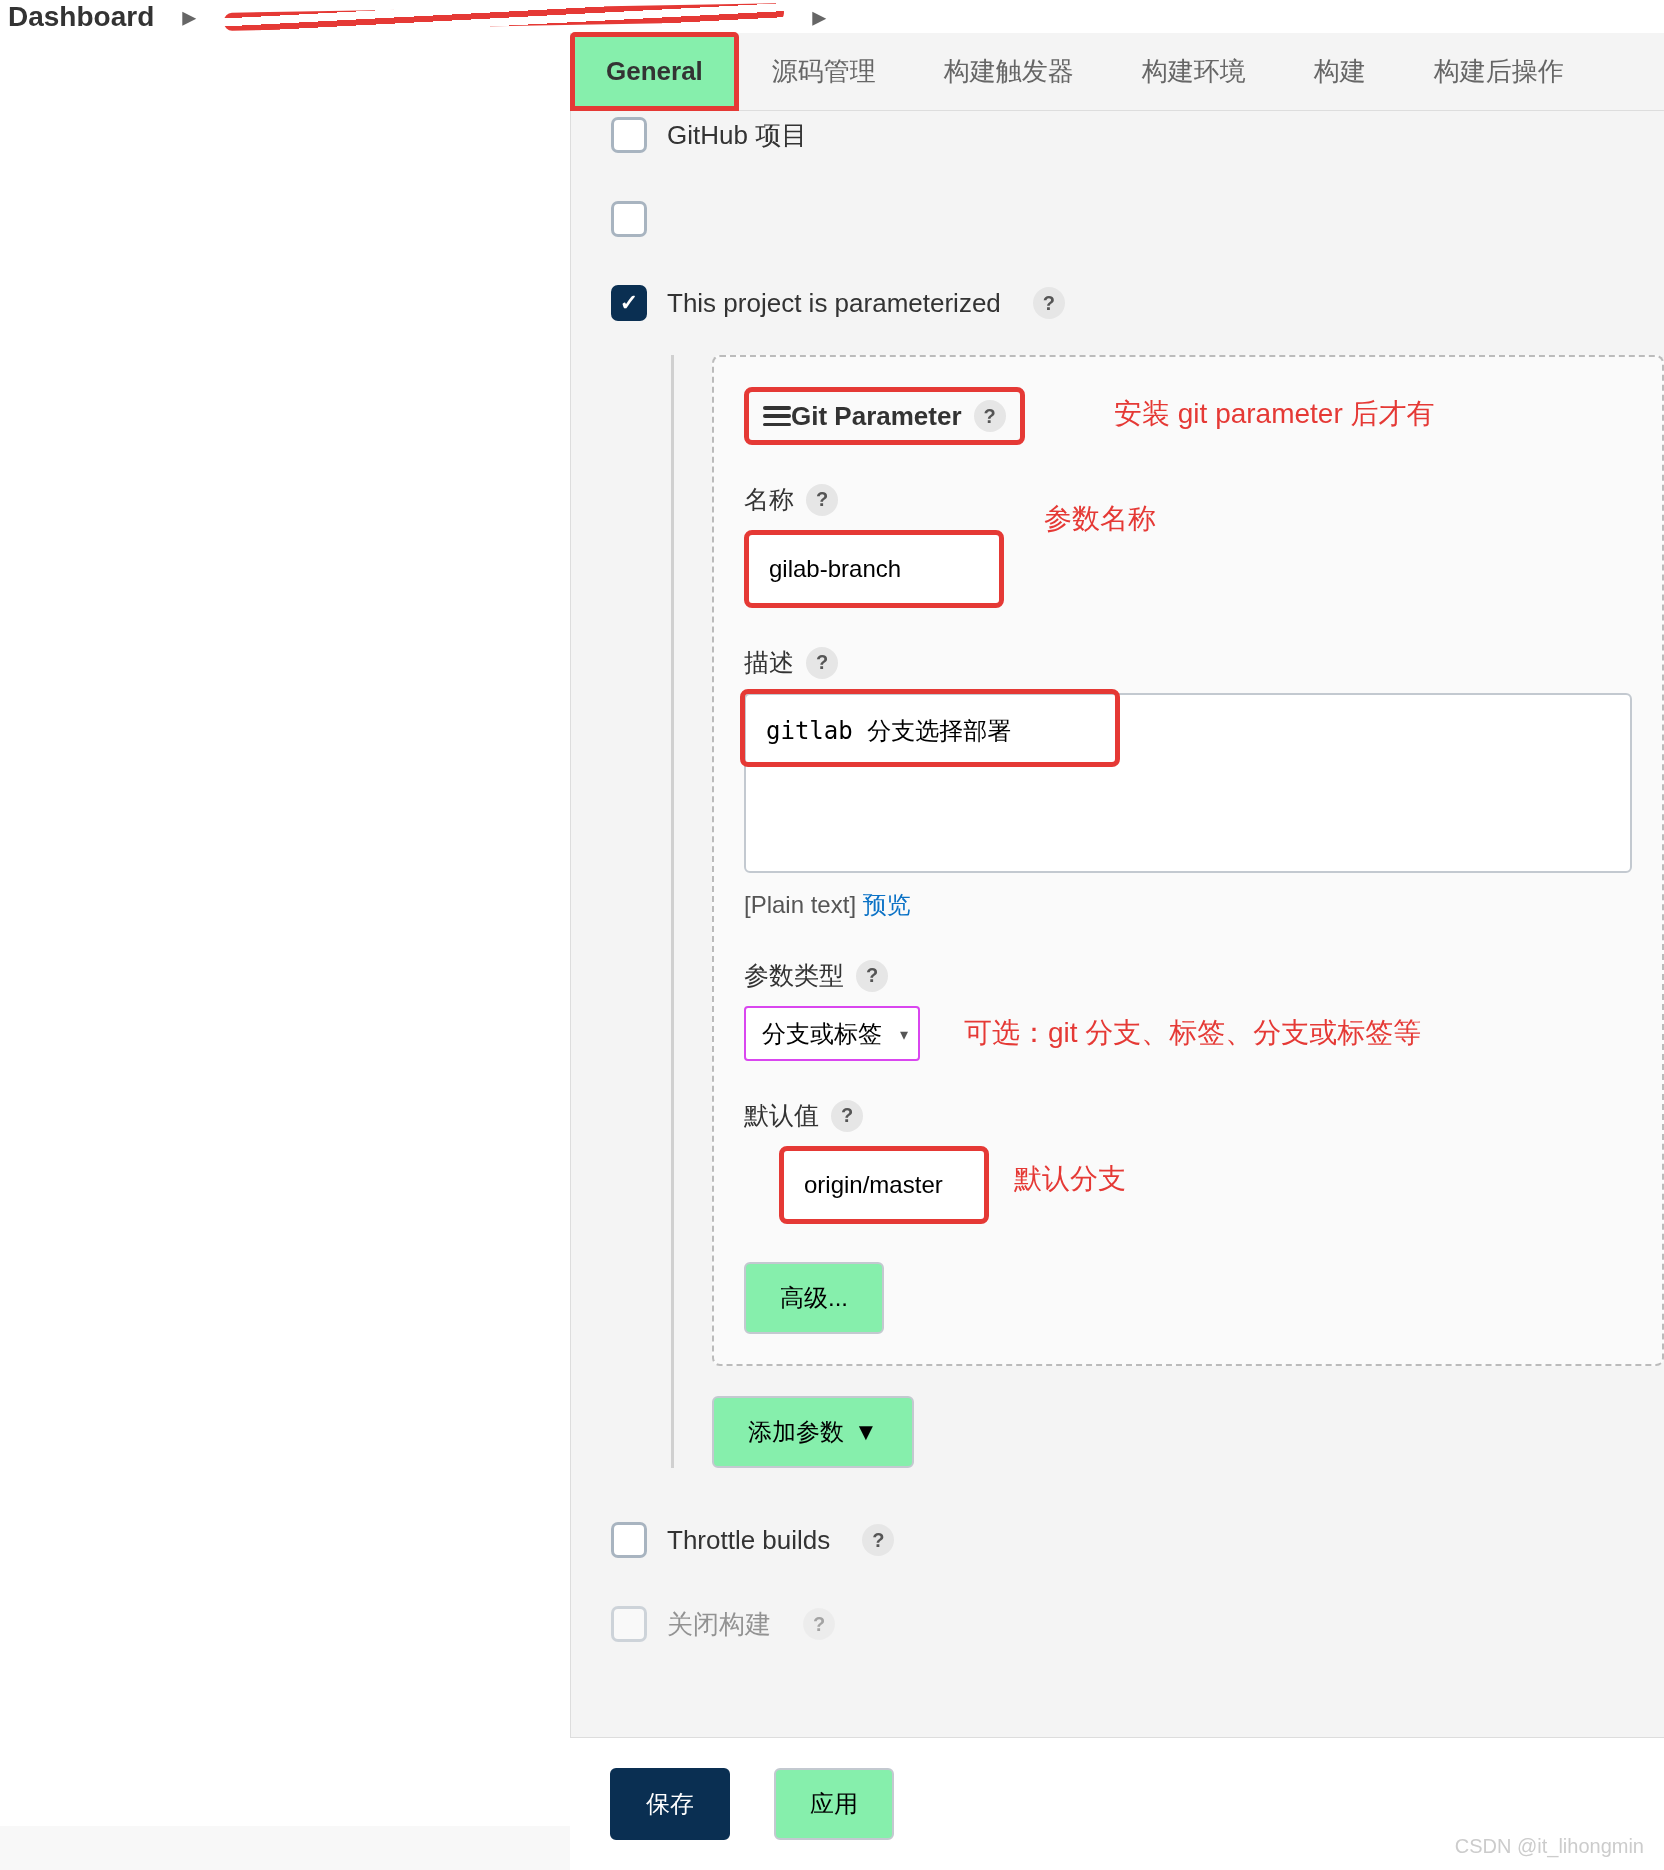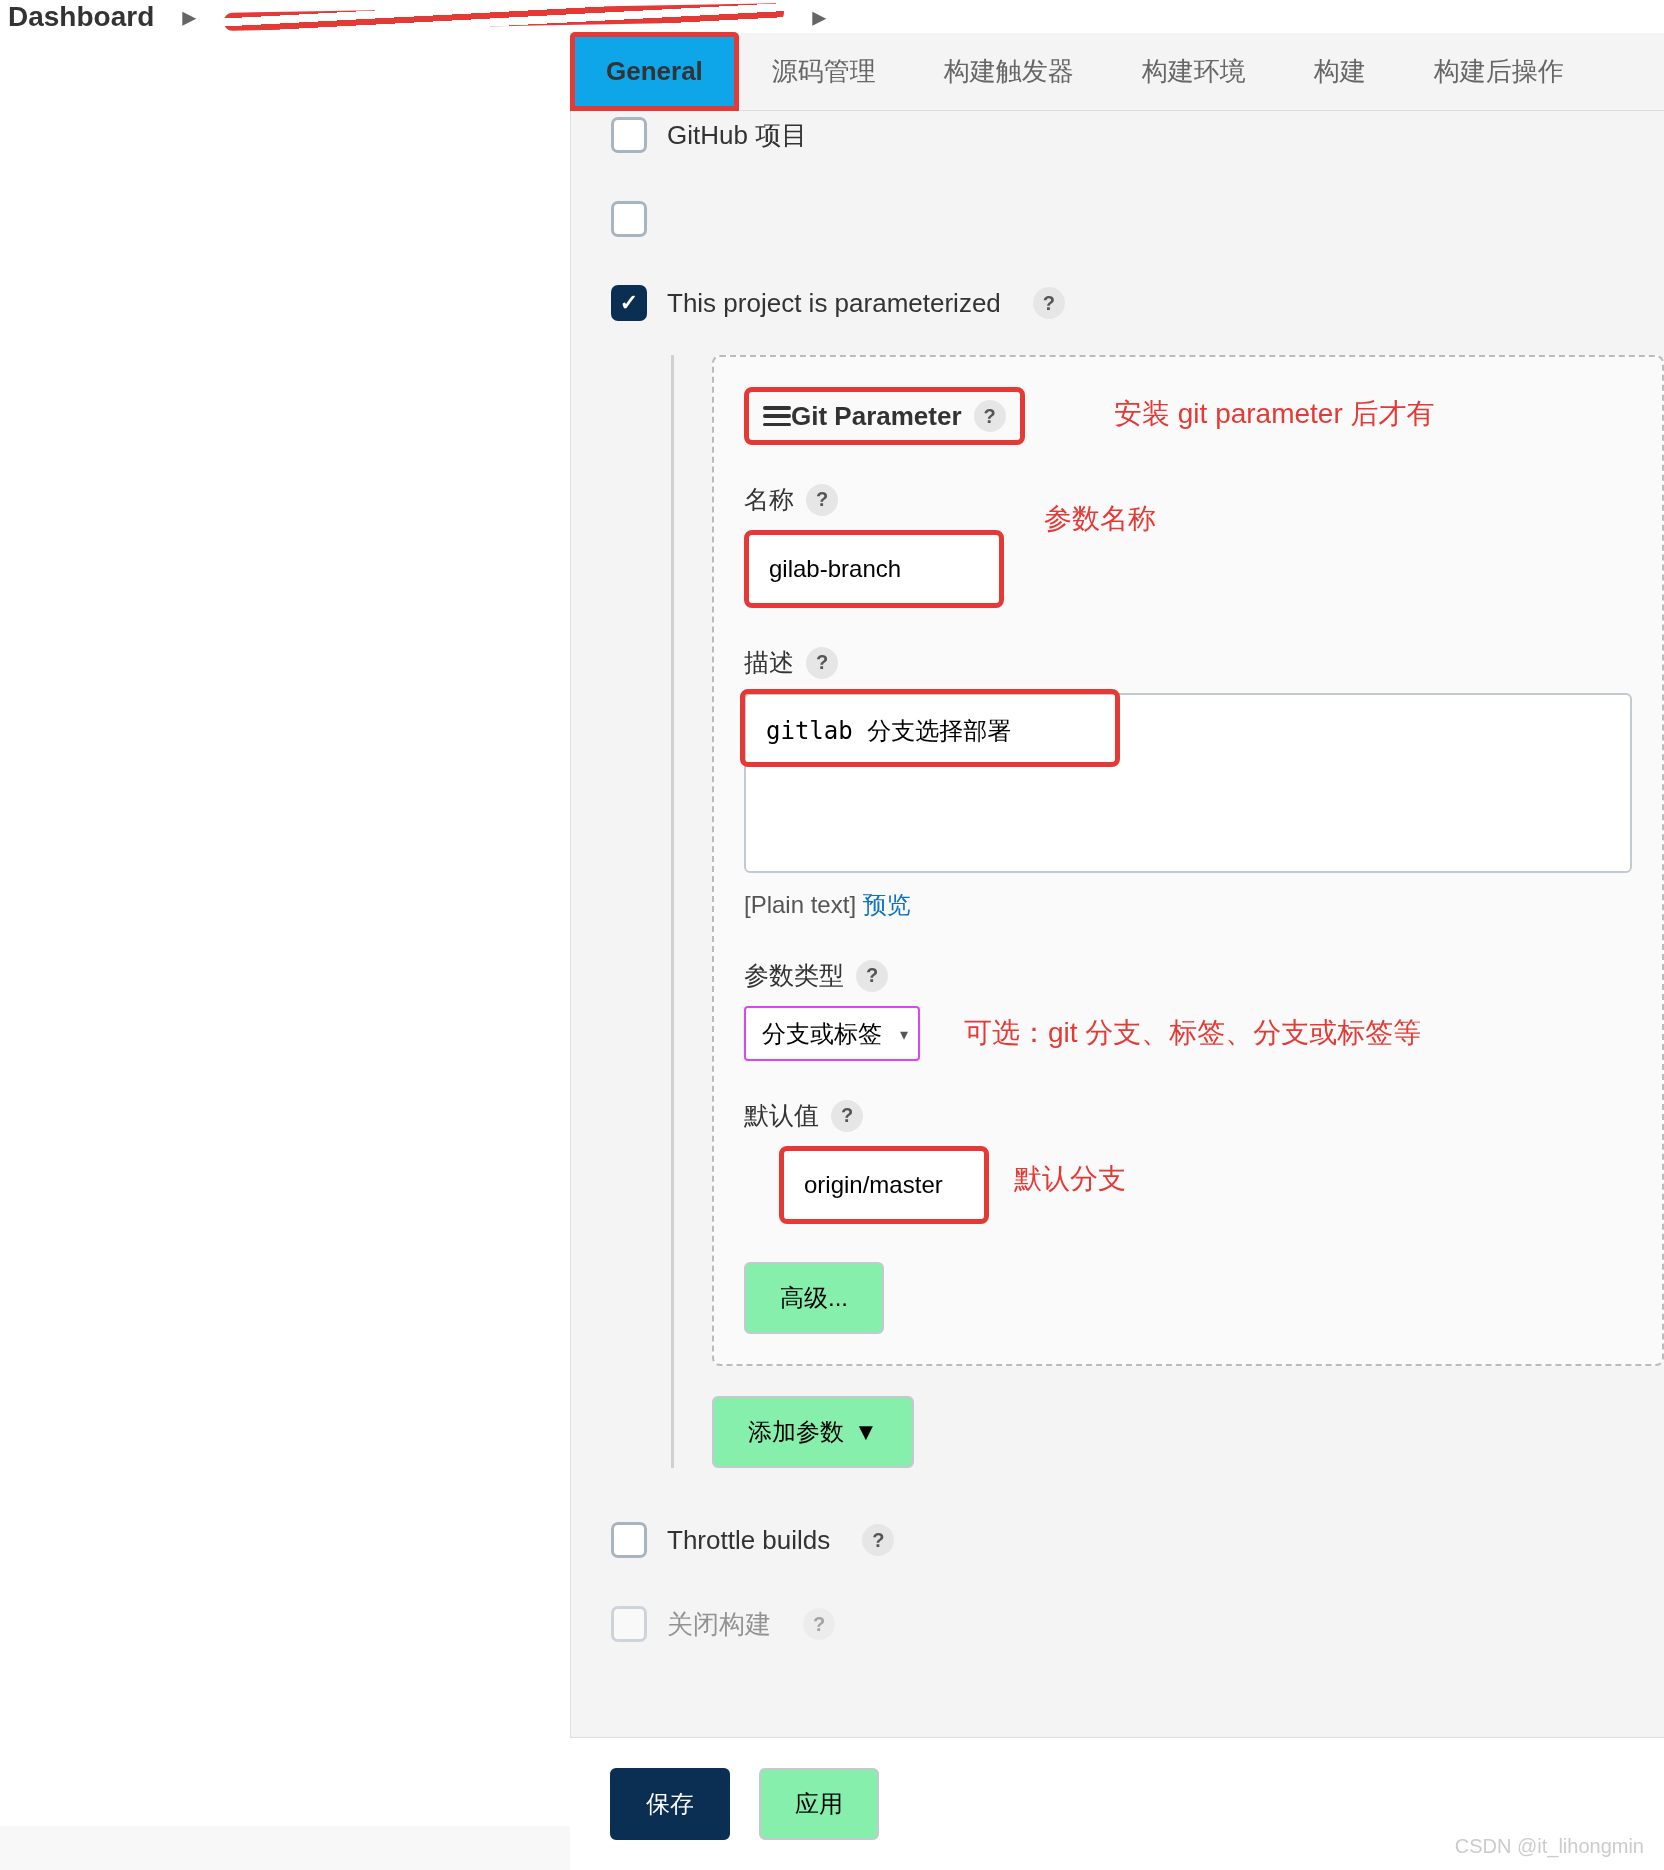--- a/index.html
+++ b/index.html
@@ -68,21 +68,21 @@
     .tab {
       padding: 0 34px;
       font-size: 26px;
       color: #666;
       display: flex;
       align-items: center;
       cursor: pointer;
       font-weight: 500;
     }
     .tab.active {
-      background: #0ea5e9;
+      background: #86efac;
       color: #333;
       border: 1px solid #ddd;
       border-bottom: 1px solid #fff;
       border-radius: 4px 4px 0 0;
       font-weight: 700;
     }
     .tab.highlighted {
       outline: 5px solid #e53935;
       outline-offset: -4px;
     }
@@ -273,21 +273,21 @@
     }
     .footer-bar {
       position: absolute;
       bottom: 0;
       left: 570px;
       right: 0;
       background: #fff;
       border-top: 1px solid #ddd;
       padding: 30px 40px;
       display: flex;
-      gap: 29px;
+      gap: 44px;
     }
     .watermark {
       position: absolute;
       bottom: 12px;
       right: 20px;
       font-size: 20px;
       color: #ccc;
     }
     .input-short-wrap {
       display: inline-block;

